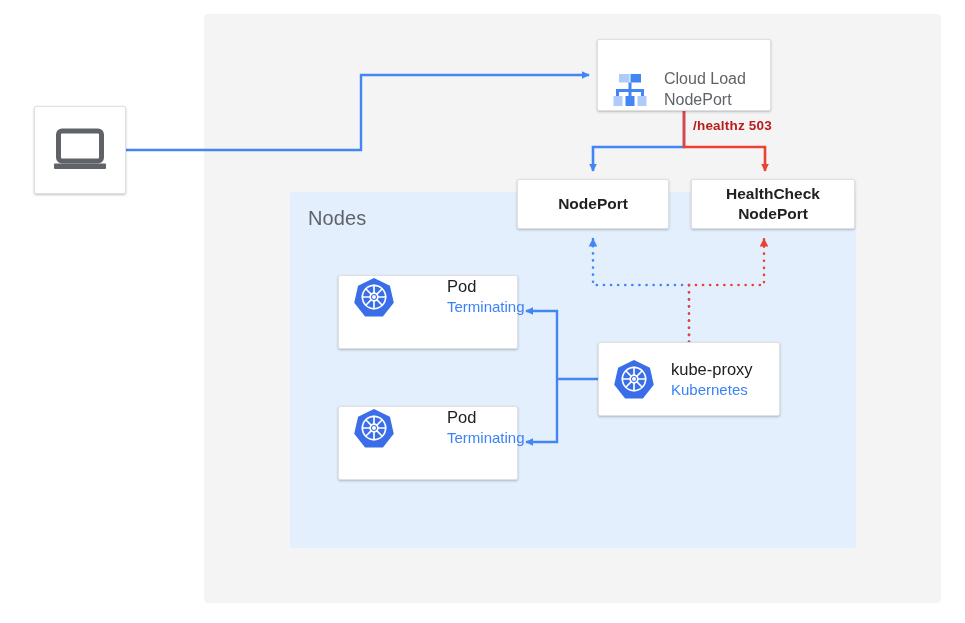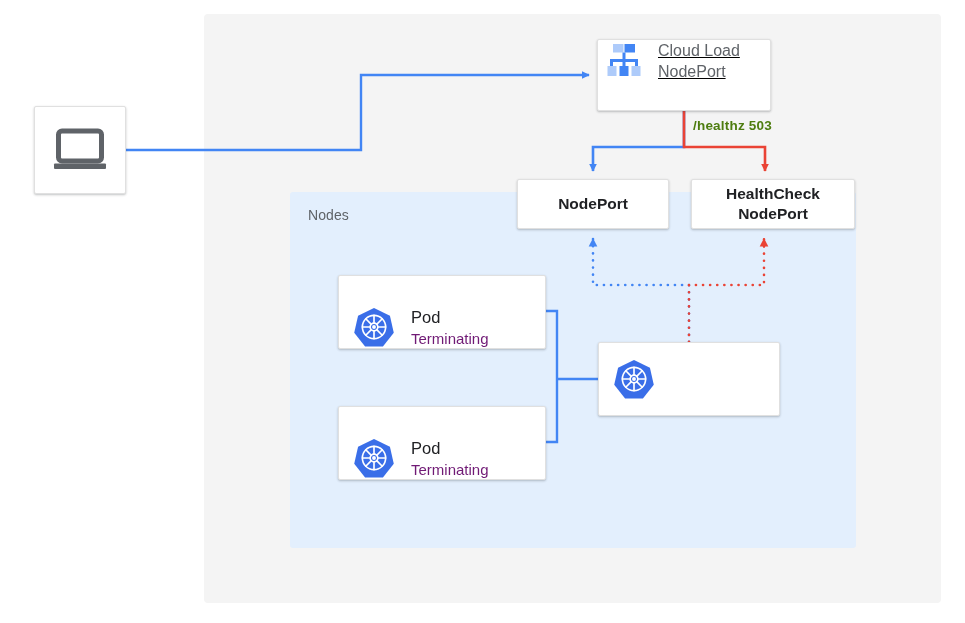--- a/index.html
+++ b/index.html
@@ -30,21 +30,21 @@
   .panel-nodes {
     position: absolute;
     left: 290px; top: 192px;
     width: 566px; height: 356px;
     background: #e3effd;
     border-radius: 3px;
   }
   .nodes-label {
     position: absolute;
     left: 308px; top: 207px;
-    font-size: 14px;
+    font-size: 20px;
     color: #5f6368;
     letter-spacing: 0.1px;
   }
   .card {
     position: absolute;
     background: #ffffff;
     border: 1px solid #e0e0e0;
     border-radius: 2px;
     box-shadow: 0 1px 2px rgba(60,64,67,0.22), 0 1px 3px rgba(60,64,67,0.10);
     box-sizing: border-box;
@@ -54,23 +54,22 @@
     left: 34px; top: 106px;
     width: 92px; height: 88px;
     display: flex; align-items: center; justify-content: center;
   }
   .laptop-icon { width: 56px; height: 44px; display:block; }
 
   
   #clb-card {
     left: 597px; top: 39px;
     width: 174px; height: 72px;
-    display: flex; align-items: flex-start;
-    padding-left: 4px;
-    text-decoration: underline;
+    display: flex; align-items: flex-end;
+    padding-left: 10px;
   }
   .clb-icon { width: 44px; height: 40px; flex: none; }
   .clb-text {
     margin-left: 12px;
     font-size: 16px;
     color: #5f6368;
     line-height: 1.32;
   }
 
   
@@ -89,23 +88,24 @@
     font-size: 15.5px;
     font-weight: bold;
     color: #202124;
     text-align: center;
     line-height: 1.28;
   }
 
   
   .pod-card {
     left: 338px;
-    width: 208px; height: 74px;
-    display: flex; align-items: flex-end;
+    width: 180px; height: 74px;
+    display: flex; align-items: flex-start;
     padding-left: 14px;
+    gap: 36px;
   }
   #pod-card-1 { top: 275px; }
   #pod-card-2 { top: 406px; }
 
   
   #kubeproxy-card {
     left: 598px; top: 342px;
     width: 182px; height: 74px;
     display: flex; align-items: center;
     padding-left: 14px;
@@ -113,31 +113,31 @@
 
   .k8s-icon { width: 42px; height: 42px; flex: none; }
   .node-text { margin-left: 16px; }
   .node-title {
     font-size: 16.5px;
     color: #202124;
     line-height: 1.22;
   }
   .node-sub {
     font-size: 15px;
-    color: #701a75;
+    color: #3b82f6;
     line-height: 1.3;
     margin-top: 1px;
   }
 
   .healthz-label {
     position: absolute;
     left: 693px; top: 118px;
     font-size: 13.5px;
     font-weight: bold;
-    color: #4d7c0f;
+    color: #b91c1c;
     letter-spacing: 0.2px;
     white-space: nowrap;
   }
 
   svg.wires {
     position: absolute;
     left: 0; top: 0;
     width: 965px; height: 623px;
     pointer-events: none;
   }
@@ -282,15 +282,19 @@
         <line x1="24" y1="28.4" x2="24" y2="37.3"></line>
         <line x1="10.7" y1="24" x2="19.6" y2="24"></line>
         <line x1="28.4" y1="24" x2="37.3" y2="24"></line>
         <line x1="14.6" y1="14.6" x2="20.9" y2="20.9"></line>
         <line x1="27.1" y1="27.1" x2="33.4" y2="33.4"></line>
         <line x1="33.4" y1="14.6" x2="27.1" y2="20.9"></line>
         <line x1="20.9" y1="27.1" x2="14.6" y2="33.4"></line>
       </g>
       <circle cx="24" cy="24" r="2.2" fill="#ffffff"></circle>
     </svg>
+    <div class="node-text">
+      <div class="node-title">kube-proxy</div>
+      <div class="node-sub">Kubernetes</div>
+    </div>
   </div>
 
 </div>
 
 </body></html>

